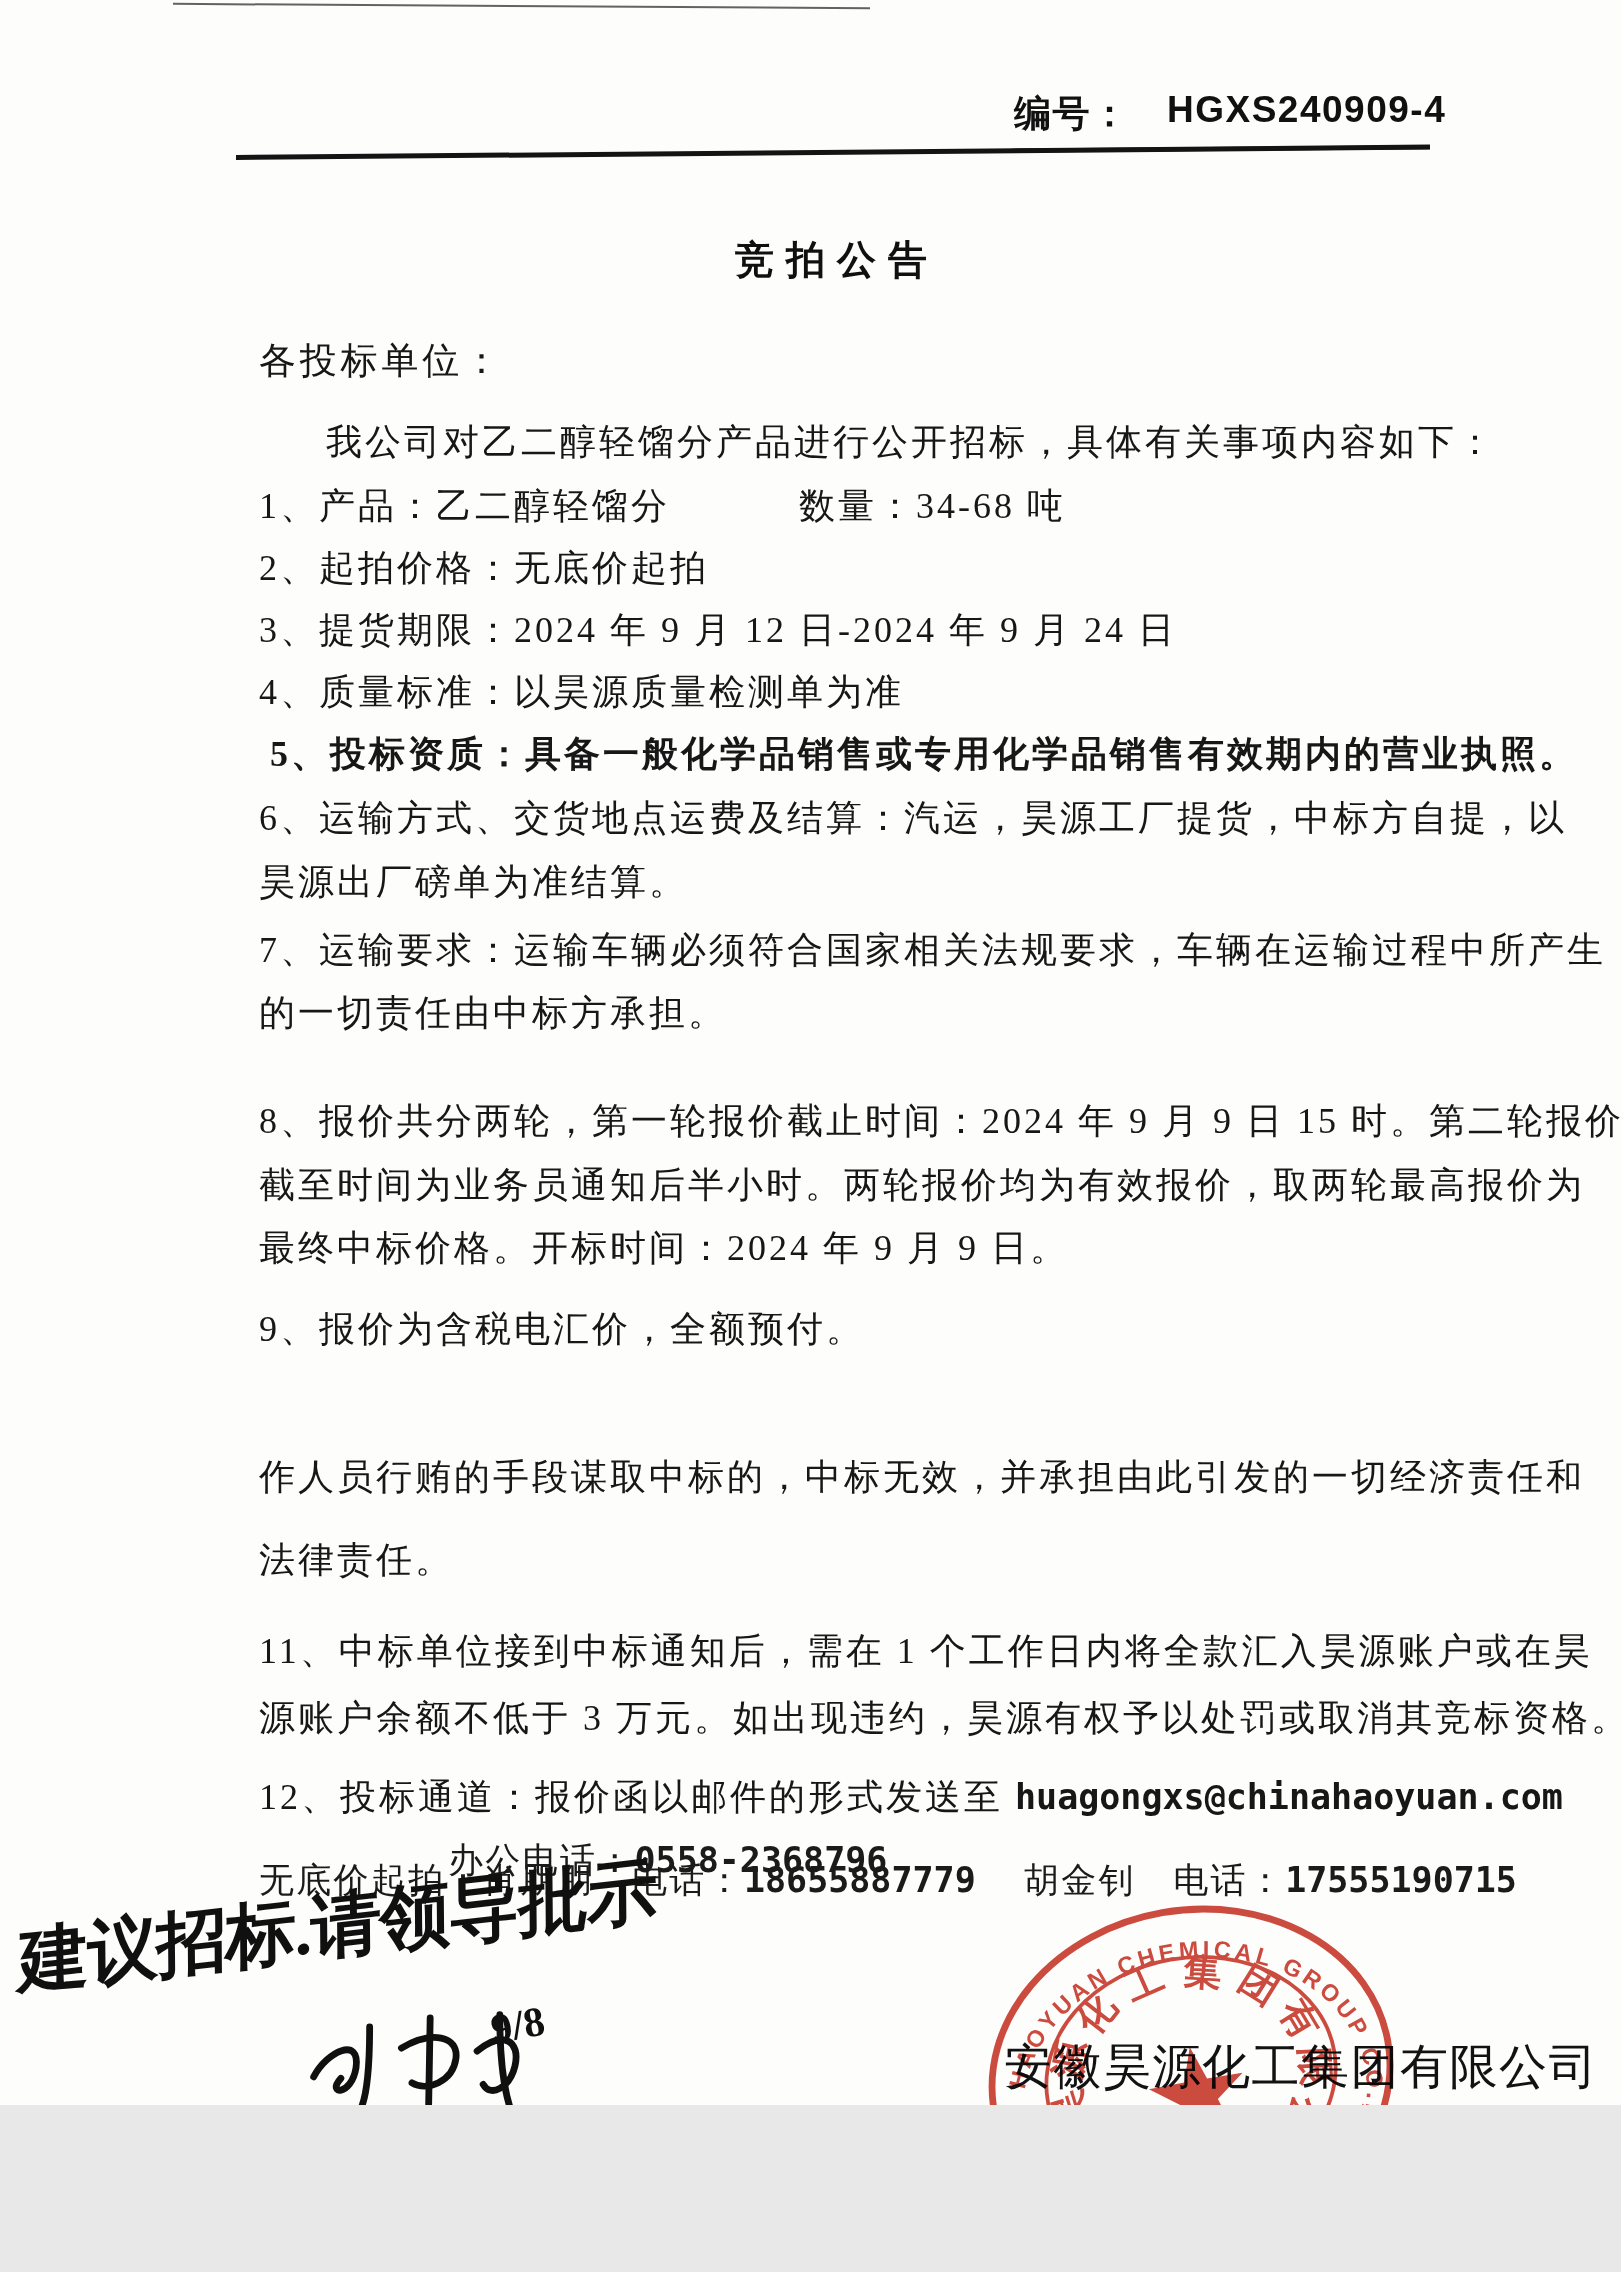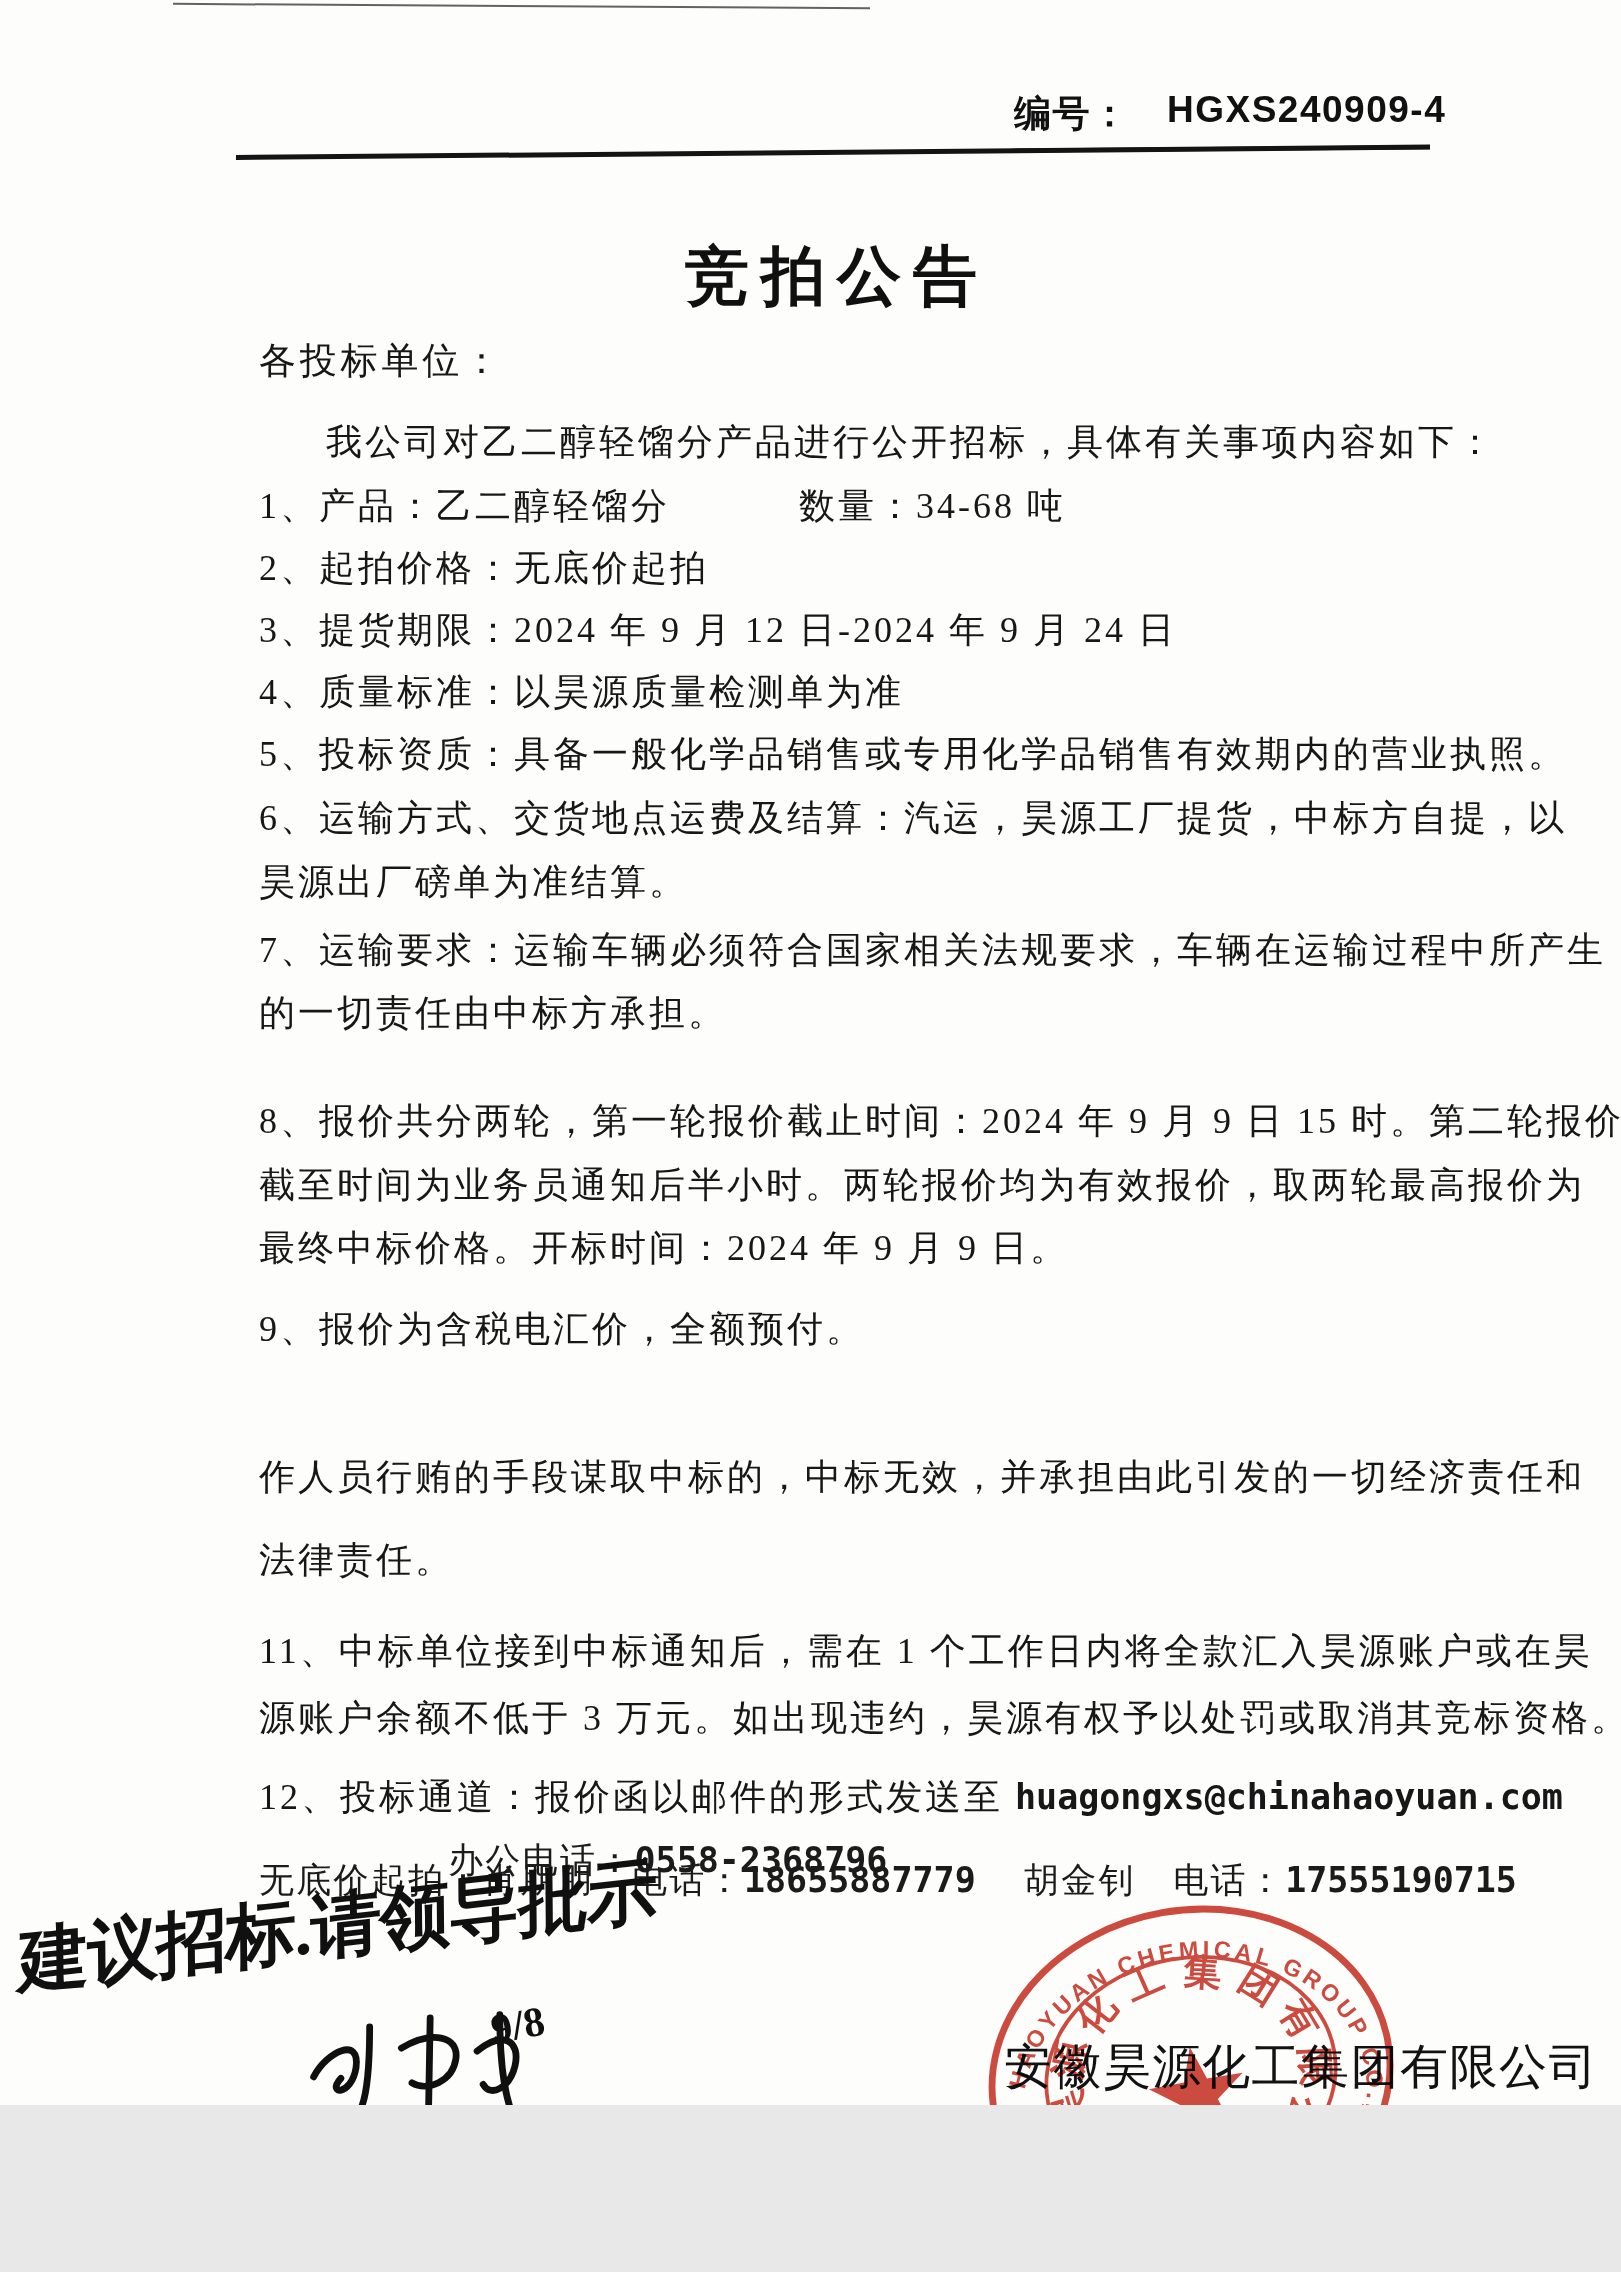--- a/index.html
+++ b/index.html
@@ -8,21 +8,21 @@
     overflow:hidden;font-family:"Liberation Serif","DejaVu Serif",serif;color:#1b1b1b;
   }
   .abs{position:absolute;}
   .artifact-line{background:#2e2e2e;height:2.3px;opacity:.75;transform:rotate(.35deg);}
   .docnum{font-family:"Liberation Sans","DejaVu Sans",sans-serif;font-weight:bold;font-size:37px;letter-spacing:1.5px;color:#111;}
   .docnum-underline{background:#141414;height:3.8px;transform:rotate(-.45deg);}
   .page-rule{background:#141414;height:4.5px;transform:rotate(-.5deg);transform-origin:left center;}
   .title{
     left:0;right:0;top:233px;text-align:center;padding-left:53px;
     font-family:"Liberation Sans","DejaVu Sans",sans-serif;font-weight:bold;
-    font-size:64px;letter-spacing:12px;color:#101010;
+    font-size:39px;letter-spacing:12px;color:#101010;
   }
   .ln{font-size:36px;letter-spacing:3px;line-height:1.2;white-space:nowrap;color:#171717;}
   .salut{font-size:37px;letter-spacing:3.8px;}
   .tt{font-family:"DejaVu Sans Mono","Liberation Mono",monospace;font-weight:700;letter-spacing:0px;font-size:35px;}
   .contact-row{font-size:35px;letter-spacing:2.3px;white-space:nowrap;}
   .sig-company{font-size:48px;letter-spacing:1.5px;color:#121212;}
   .sig-date{font-size:36px;letter-spacing:3px;color:#121212;}
   .hand-note{
     font-size:71px;letter-spacing:-1.5px;color:#101010;white-space:nowrap;
     transform:rotate(-6.5deg) skewX(-6deg);transform-origin:left top;
@@ -46,21 +46,21 @@
 
   <div class="abs title">竞拍公告</div>
 
   <div class="abs ln salut" style="left:259px;top:339px;">各投标单位：</div>
   <div class="abs ln" style="left:326px;top:421px;">我公司对乙二醇轻馏分产品进行公开招标，具体有关事项内容如下：</div>
 
   <div class="abs ln" style="left:259px;top:485px;">1、产品：乙二醇轻馏分　　　 数量：34-68 吨</div>
   <div class="abs ln" style="left:259px;top:547px;">2、起拍价格：无底价起拍</div>
   <div class="abs ln" style="left:259px;top:609px;">3、提货期限：2024 年 9 月 12 日-2024 年 9 月 24 日</div>
   <div class="abs ln" style="left:259px;top:671px;">4、质量标准：以昊源质量检测单为准</div>
-  <div class="abs ln" style="left:259px;top:733px;">5、投标资质：具备一般化学品销售或专用化学品销售有效期内的营业执照。</div>
+  <div class="abs ln" style="left:270px;top:733px;font-weight:bold;">5、投标资质：具备一般化学品销售或专用化学品销售有效期内的营业执照。</div>
   <div class="abs ln" style="left:259px;top:797px;text-align:right;">6、运输方式、交货地点运费及结算：汽运，昊源工厂提货，中标方自提，以</div>
   <div class="abs ln" style="left:259px;top:861px;">昊源出厂磅单为准结算。</div>
   <div class="abs ln" style="left:259px;top:929px;">7、运输要求：运输车辆必须符合国家相关法规要求，车辆在运输过程中所产生</div>
   <div class="abs ln" style="left:259px;top:992px;">的一切责任由中标方承担。</div>
   <div class="abs ln" style="left:259px;top:1100px;">8、报价共分两轮，第一轮报价截止时间：2024 年 9 月 9 日 15 时。第二轮报价</div>
   <div class="abs ln" style="left:259px;top:1164px;">截至时间为业务员通知后半小时。两轮报价均为有效报价，取两轮最高报价为</div>
   <div class="abs ln" style="left:259px;top:1227px;">最终中标价格。开标时间：2024 年 9 月 9 日。</div>
   <div class="abs ln" style="left:259px;top:1308px;">9、报价为含税电汇价，全额预付。</div>
   <div class="abs ln" style="left:259px;top:1456px;">作人员行贿的手段谋取中标的，中标无效，并承担由此引发的一切经济责任和</div>
   <div class="abs ln" style="left:259px;top:1539px;">法律责任。</div>

